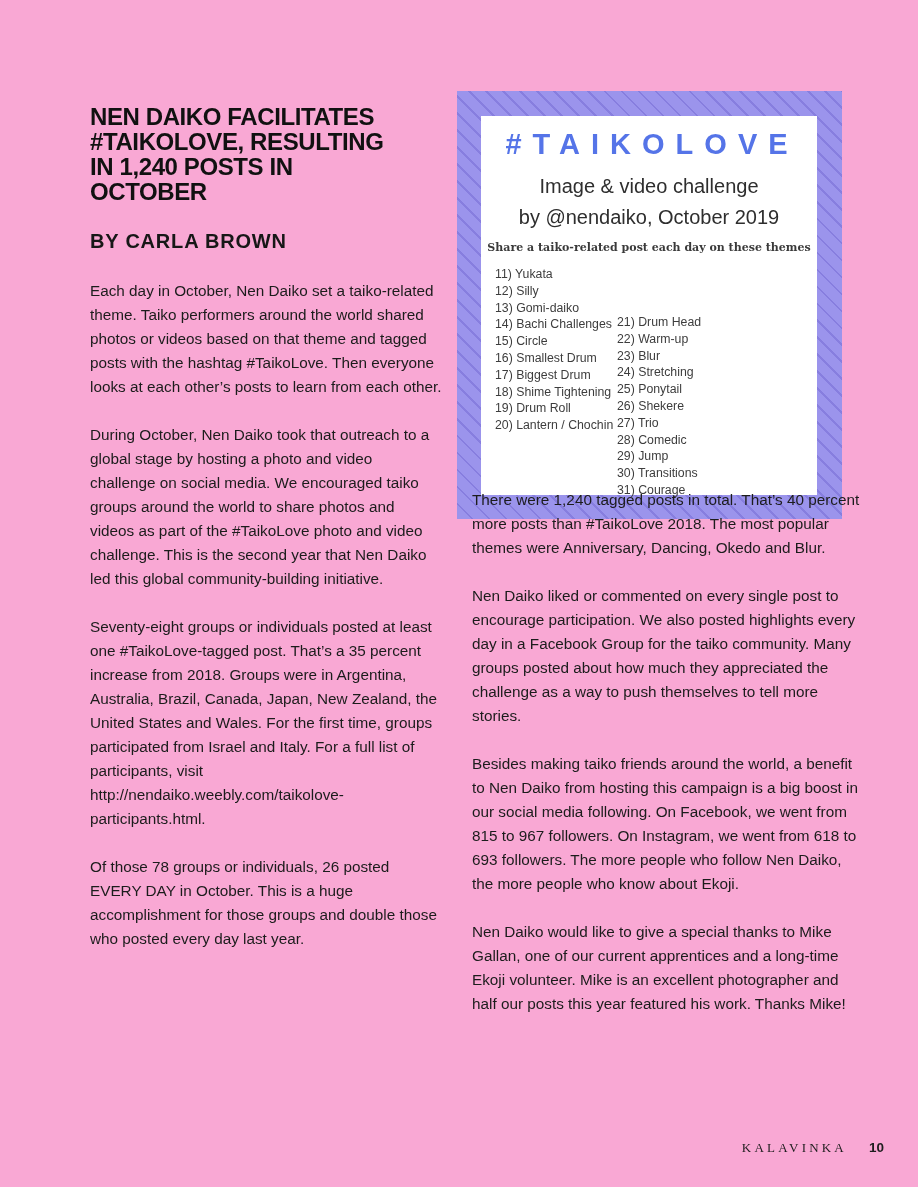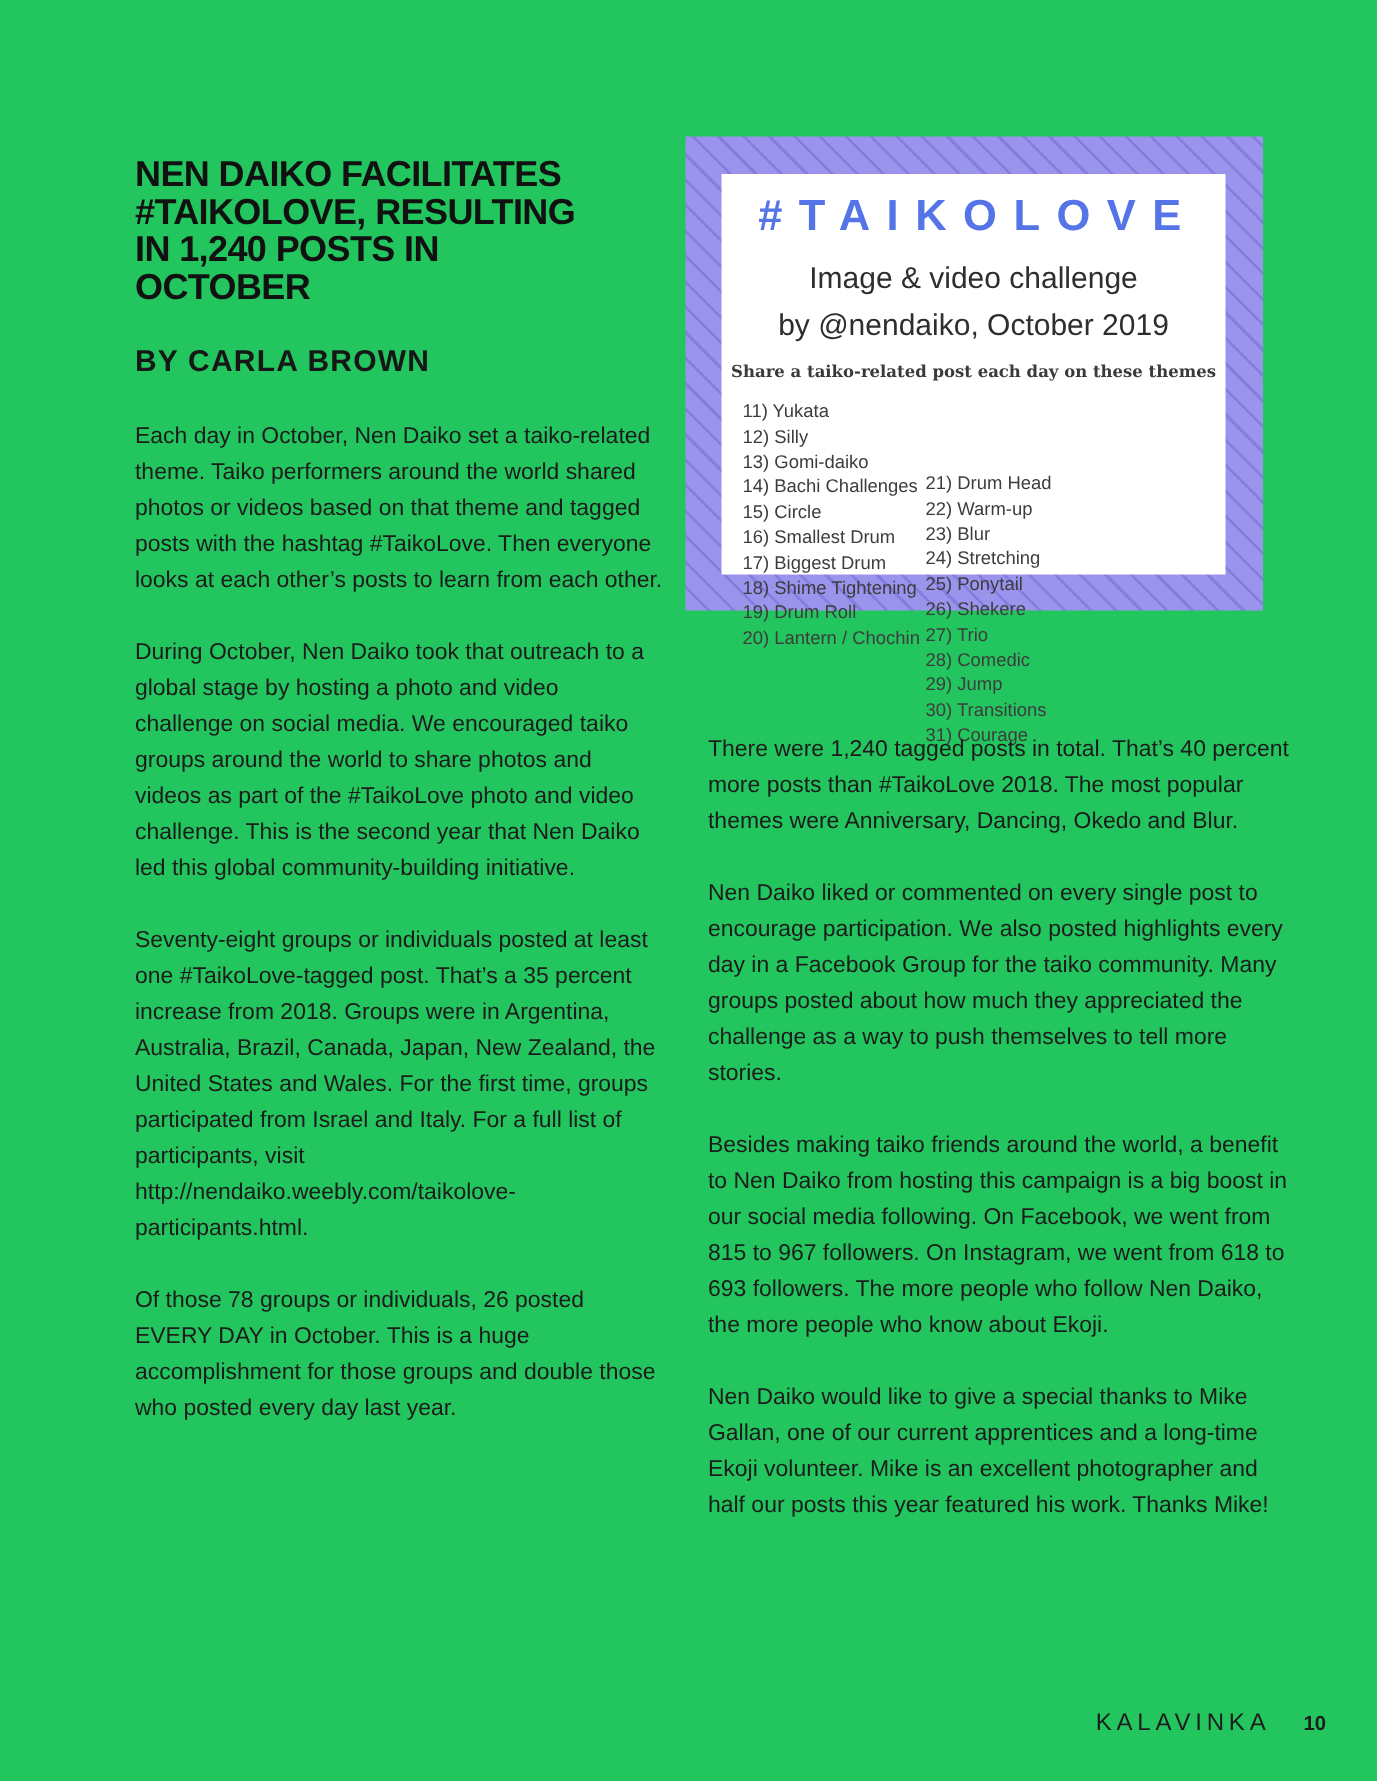--- a/index.html
+++ b/index.html
@@ -3,42 +3,42 @@
 <meta charset="utf-8">
 <style>
   * { margin:0; padding:0; box-sizing:border-box; }
   html,body { background:#ffffff; }
   body {
     width:918px; height:1187px;
     font-family:"Liberation Sans", sans-serif;
     position:relative; overflow:hidden;
     color:#1f1f1f;
   }
-  .page { position:absolute; inset:0; background:#22c55e; }
+  .page { position:absolute; inset:0; background:#f9a8d4; }
 
   
   .left-col { position:absolute; left:90px; top:104px; width:352px; }
   .headline {
     font-weight:900; font-size:24px; line-height:25px;
     letter-spacing:-0.4px; color:#111111;
   }
   .headline .title-line { display:block; white-space:nowrap; }
   .byline {
     margin-top:26px; font-weight:700; font-size:20px;
     letter-spacing:0.8px; color:#171717;
   }
   .body-copy { margin-top:26px; }
   .body-copy .para, .right-col .para {
     font-size:15.3px; line-height:24px; color:#1c1c1c;
     margin-bottom:24px; text-align:left;
   }
 
   
   .flyer {
-    position:absolute; left:457px; top:91px; width:385px; height:316px;
+    position:absolute; left:457px; top:91px; width:385px; height:428px;
     background:repeating-linear-gradient(
       45deg,
       #9b94ec 0px, #9b94ec 10px,
       #877edf 10px, #877edf 12px
     );
   }
   .flyer-inner {
     position:absolute; left:24px; top:25px; right:25px; bottom:24px;
     background:#ffffff; text-align:center; padding-top:12px;
   }
@@ -65,21 +65,21 @@
   .themes .col-3 { width:100px;margin-top:48px; }
 
   
   .right-col { position:absolute; left:472px; top:488px; width:390px; }
 
   
   .footer {
     position:absolute; top:1140px; right:34px;
     display:flex; align-items:baseline; gap:22px;
   }
-  .pub-name { font-size:16px; letter-spacing:3.2px; color:#1d1d1d; }
+  .pub-name { font-size:13px; letter-spacing:3.2px; color:#1d1d1d;font-family:Liberation Serif, serif; }
   .page-num { font-size:13.5px; font-weight:700; color:#1d1d1d; }
 </style>
 </head>
 <body>
 
 <div class="page">
 
   <div class="left-col">
     <h1 class="headline">
         <div class="title-line">NEN DAIKO FACILITATES</div>

